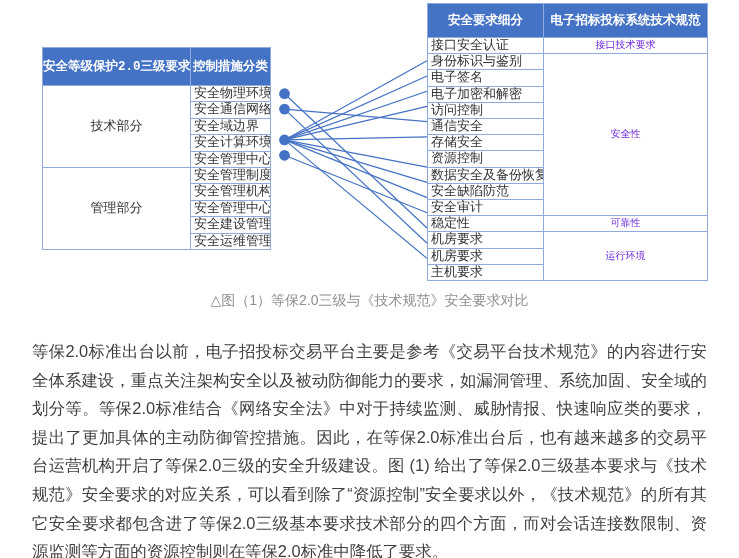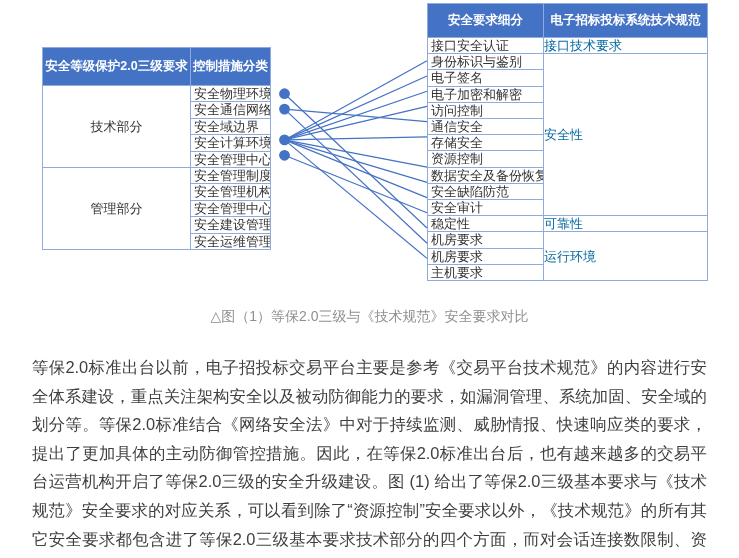--- a/index.html
+++ b/index.html
@@ -1,38 +1,38 @@
 <!DOCTYPE html>
 <html><head>
 <meta charset="utf-8">
 <style>
   html,body{margin:0;padding:0;}
   body{
     width:739px;height:558px;background:#ffffff;overflow:hidden;
     font-family:"Liberation Sans","DejaVu Sans",sans-serif;
   }
   .diagram{position:relative;width:739px;height:292px;}
-  table{border-collapse:collapse;position:absolute;table-layout:fixed;}
+  table{border-collapse:collapse;position:absolute;table-layout:fixed;font-family:Liberation Mono, monospace;}
   th,td{border:1px solid #8FAADC;overflow:hidden;white-space:nowrap;}
   th{
     background:#4472C4;color:#ffffff;font-weight:bold;
     font-size:12.5px;text-align:center;padding:0;
   }
   .ltable{left:42px;top:47px;width:228px;}
   .ltable th{height:37px;}
   .ltable td{height:15.4px;line-height:15.4px;}
   .rtable{left:427px;top:3px;width:280px;}
   .rtable th{height:33px;}
   .rtable td{height:15.2px;line-height:15.2px;}
   td.group{text-align:center;font-size:13px;color:#333333;padding:16px;}
   td.ctrl,td.req{text-align:left;font-size:13px;color:#333333;padding:0 0 0 3px;}
-  td.spec{font-size:13px;color:#0369a1;padding:0;}
+  td.spec{text-align:center;font-size:10px;color:#6d28d9;padding:0;}
   .connector-svg{position:absolute;left:0;top:0;pointer-events:none;}
   .caption{
-    text-align:center;color:#8f8f8f;font-size:14px;line-height:17px;margin:16px;
+    text-align:center;color:#8f8f8f;font-size:14px;line-height:17px;margin:0;
   }
   .bodytext{
     margin:28px 32px 0 32px;
     font-size:16.4px;line-height:28.6px;color:#3f3f3f;
     text-align:justify;text-justify:inter-character;
   }
 </style>
 </head>
 <body>
 

